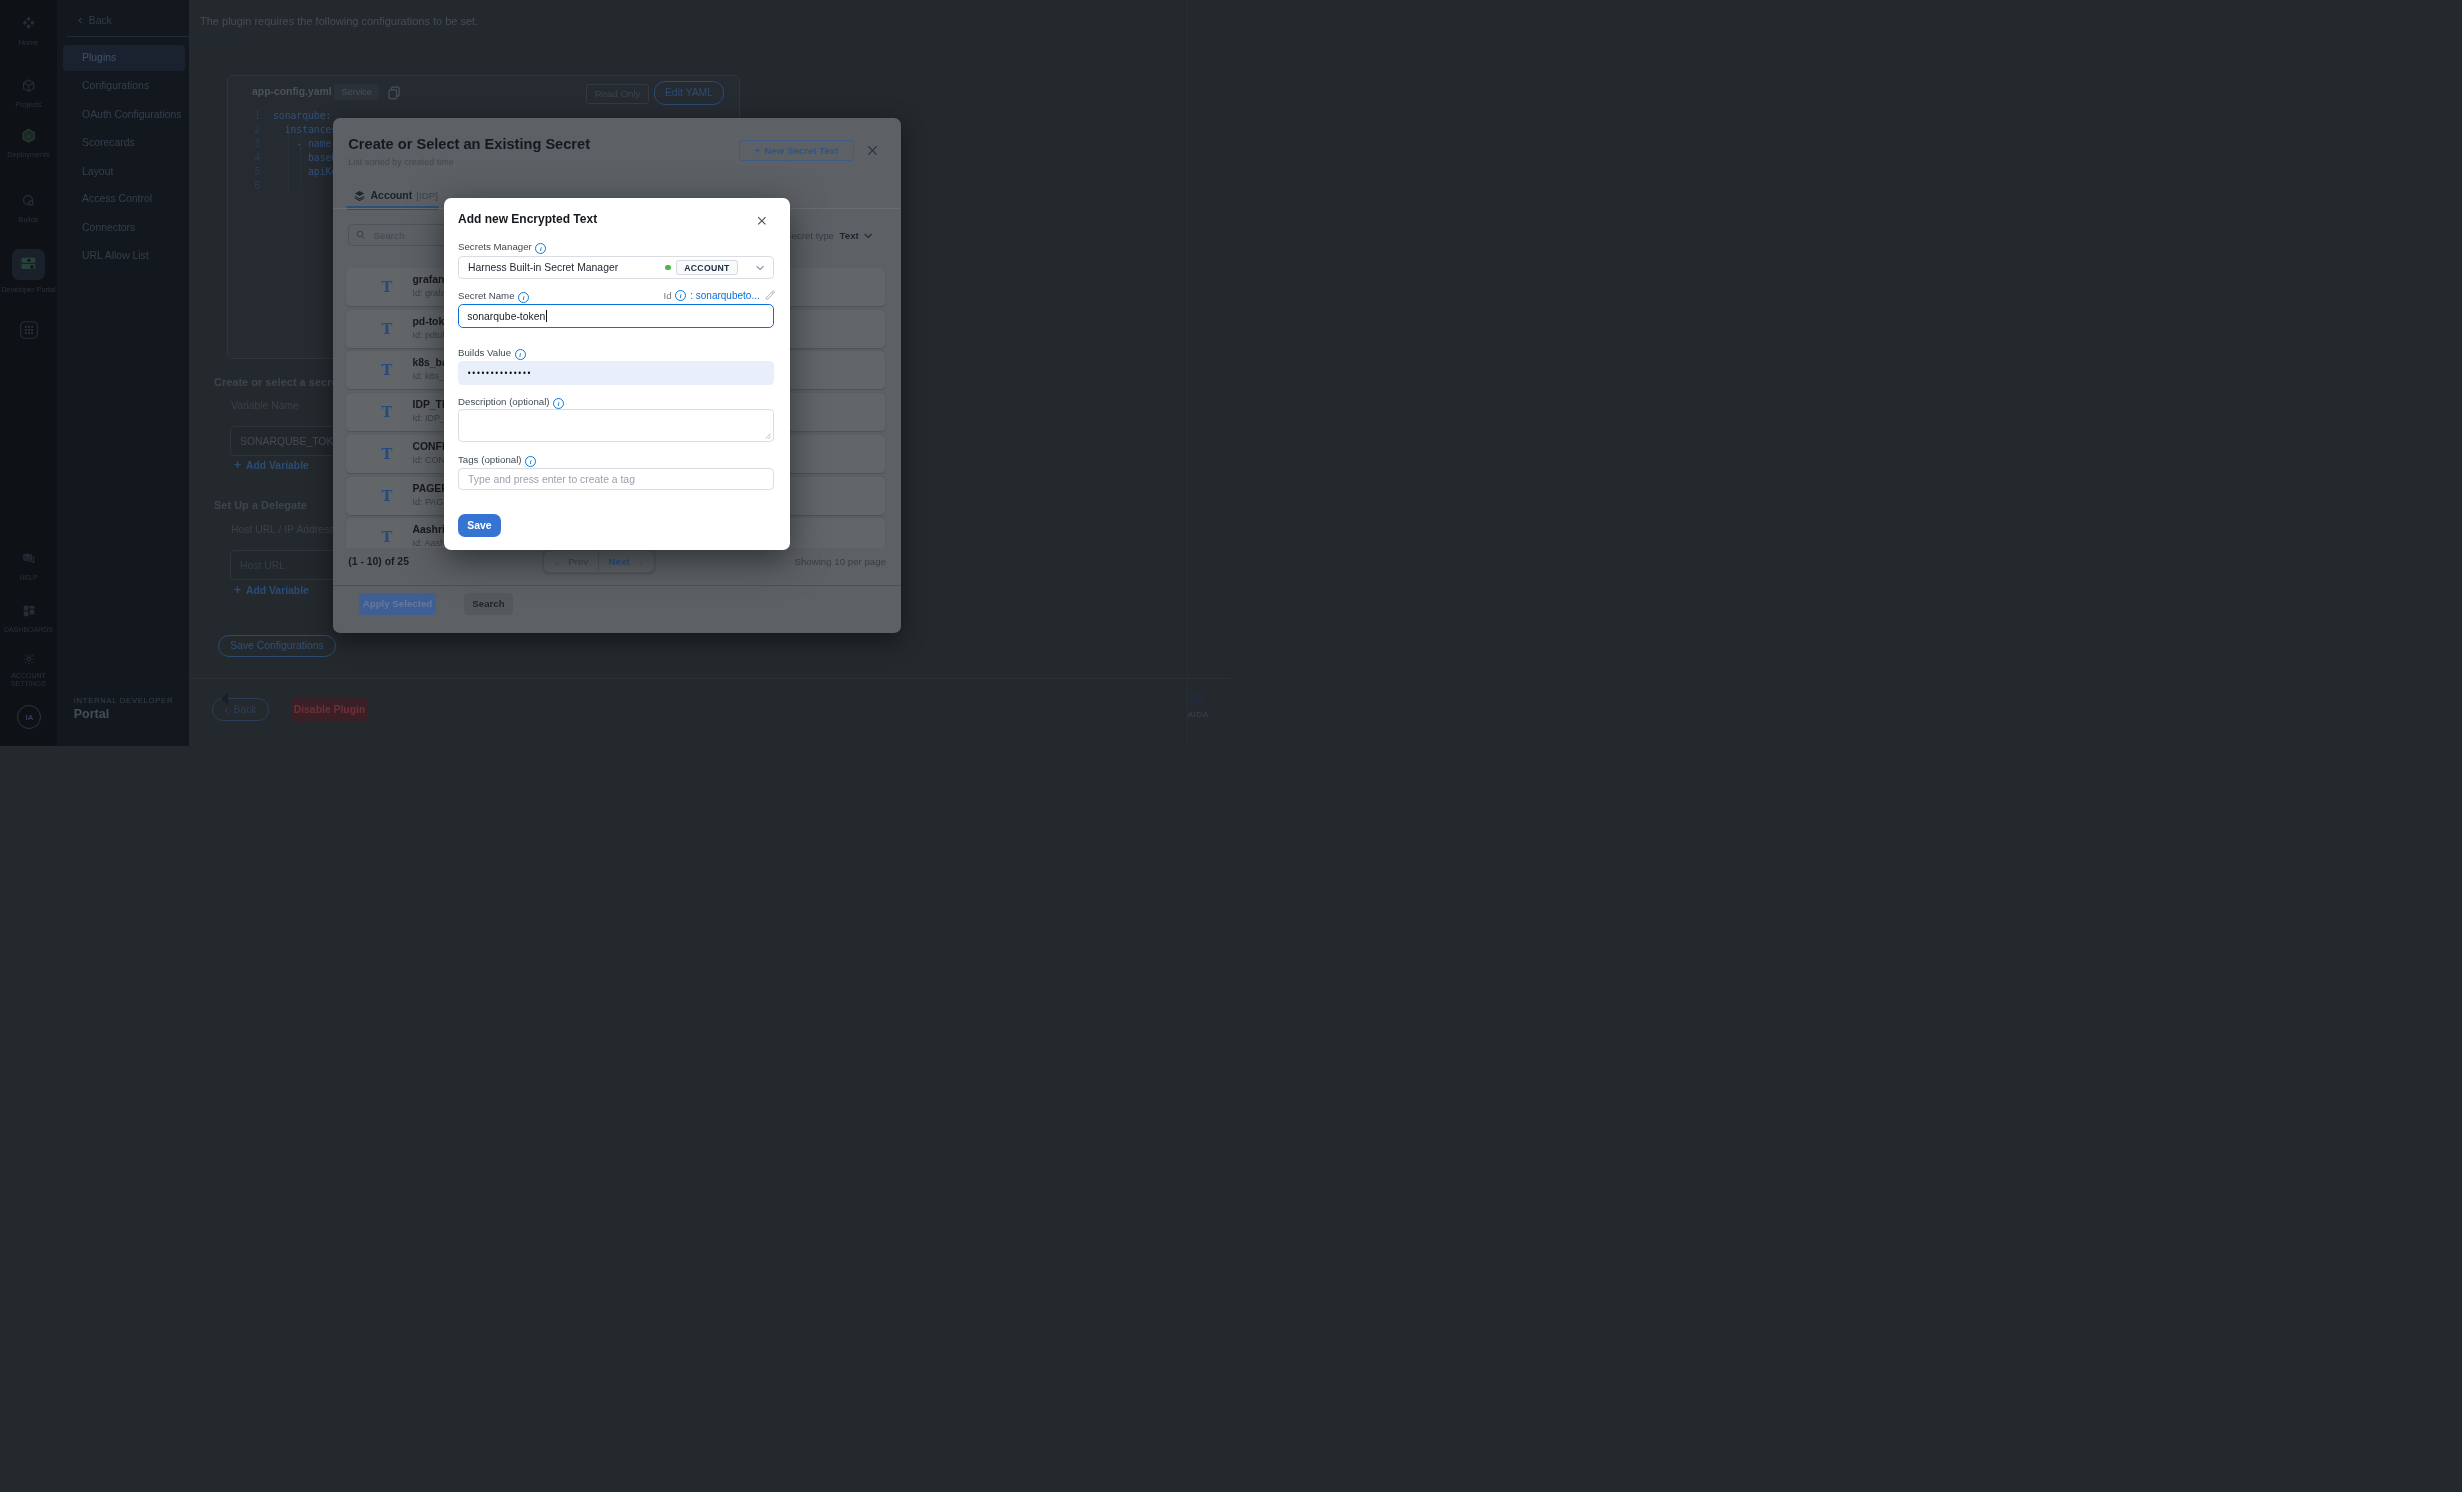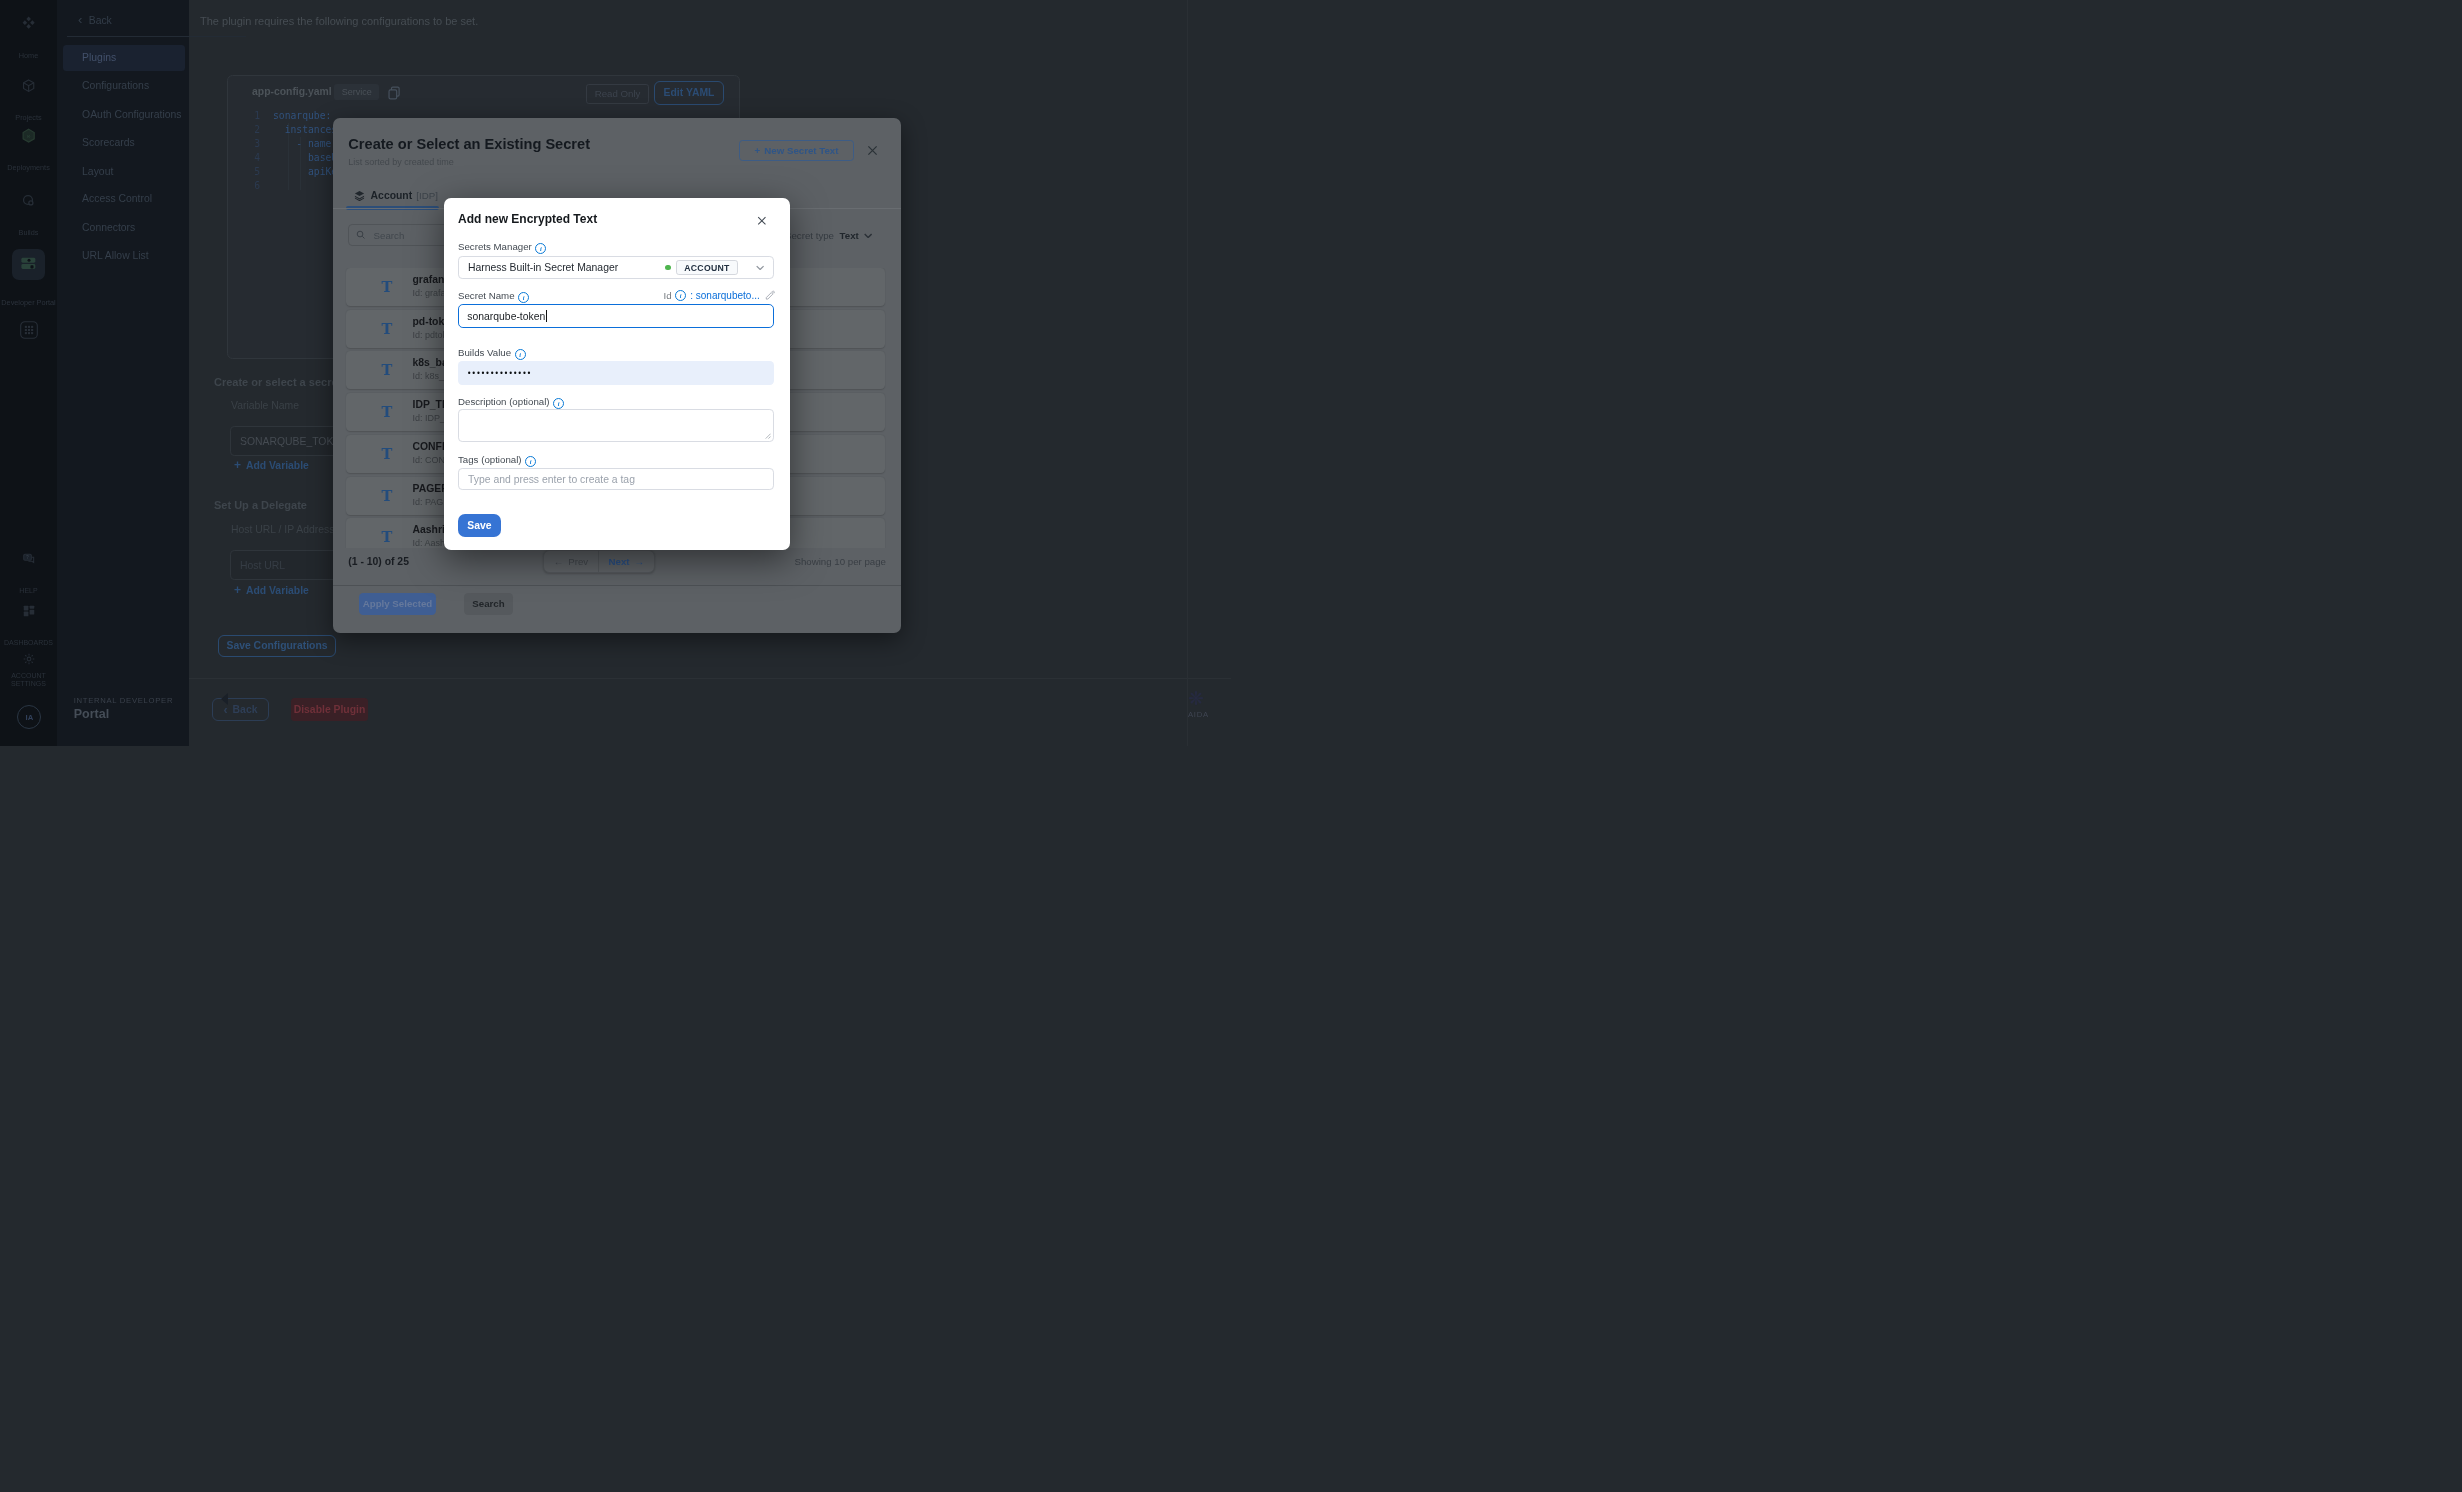--- a/index.html
+++ b/index.html
@@ -3,31 +3,31 @@
 <meta charset="utf-8">
 <style>
   html,body{margin:0;padding:0;background:#24292e;font-family:"Liberation Sans","DejaVu Sans",sans-serif;}
   body{width:1231px;height:746px;position:relative;overflow:hidden;-webkit-font-smoothing:antialiased;}
   .abs{position:absolute;}
   .flex{display:flex;align-items:center;}
   svg{display:block;}
   
   #rail{left:0;top:0;width:57px;height:746px;background:#0e1217;z-index:3;}
   .rail-item{left:0;width:57px;text-align:center;color:#262d36;cursor:pointer;}
-  .rail-item .lbl{display:block;font-size:7.3px;color:#2a313a;margin-top:19px;line-height:8.3px;}
+  .rail-item .lbl{display:block;font-size:7.3px;color:#2a313a;margin-top:6px;line-height:8.3px;}
   .rail-ico{display:inline-block;}
   
   #sidebar{left:57px;top:0;width:132px;height:746px;background:#13181f;z-index:3;}
   .side-item{left:5.6px;width:122px;height:26px;line-height:26px;padding-left:19.5px;box-sizing:border-box;font-size:10.4px;color:#353f4b;border-radius:3.5px;cursor:pointer;}
   .side-item.active{background:#1a2230;color:#42506a;}
   
   #main{left:189px;top:0;right:0;height:746px;background:#24292e;z-index:1;}
   .card{background:#262b31;border:0.7px solid #30363c;border-radius:5.6px;}
   .mono{font-family:"DejaVu Sans Mono","Liberation Mono",monospace;}
-  .dim-outline-btn{border:1px solid #2a4a70;border-radius:6px;color:#2b4c74;font-weight:bold;text-align:center;cursor:pointer;box-sizing:border-box;}
+  .dim-outline-btn{border:1px solid #2a4a70;border-radius:11px;color:#2b4c74;font-weight:normal;text-align:center;cursor:pointer;box-sizing:border-box;}
   
   #outer-modal{left:333px;top:118px;width:568px;height:515px;background:#5d6165;border-radius:7px;box-shadow:0 7px 25px rgba(0,0,0,.45);z-index:40;}
   .srow{left:12.5px;width:539px;height:38px;background:#626669;border-radius:4.2px;box-shadow:0 0.7px 1.4px rgba(0,0,0,.16);cursor:pointer;}
   .srow .t{position:absolute;left:36px;top:7.7px;font-family:"DejaVu Serif","Liberation Serif",serif;font-weight:bold;font-size:14.6px;color:#234c7c;line-height:21px;}
   .srow .nm{position:absolute;left:67px;top:6.3px;font-size:10.4px;font-weight:bold;color:#17191d;}
   .srow .id{position:absolute;left:67px;top:20px;font-size:9px;color:#3c4044;}
   
   #inner-modal{left:444px;top:198px;width:346px;height:352px;background:#ffffff;border-radius:7px;box-shadow:0 9.7px 35px rgba(0,0,0,.5);z-index:50;}
   .f-label{font-size:9.7px;color:#434a52;}
   .f-input{box-sizing:border-box;border:0.7px solid #d9dce3;border-radius:4.2px;font-size:10.4px;color:#232930;background:#fff;}

